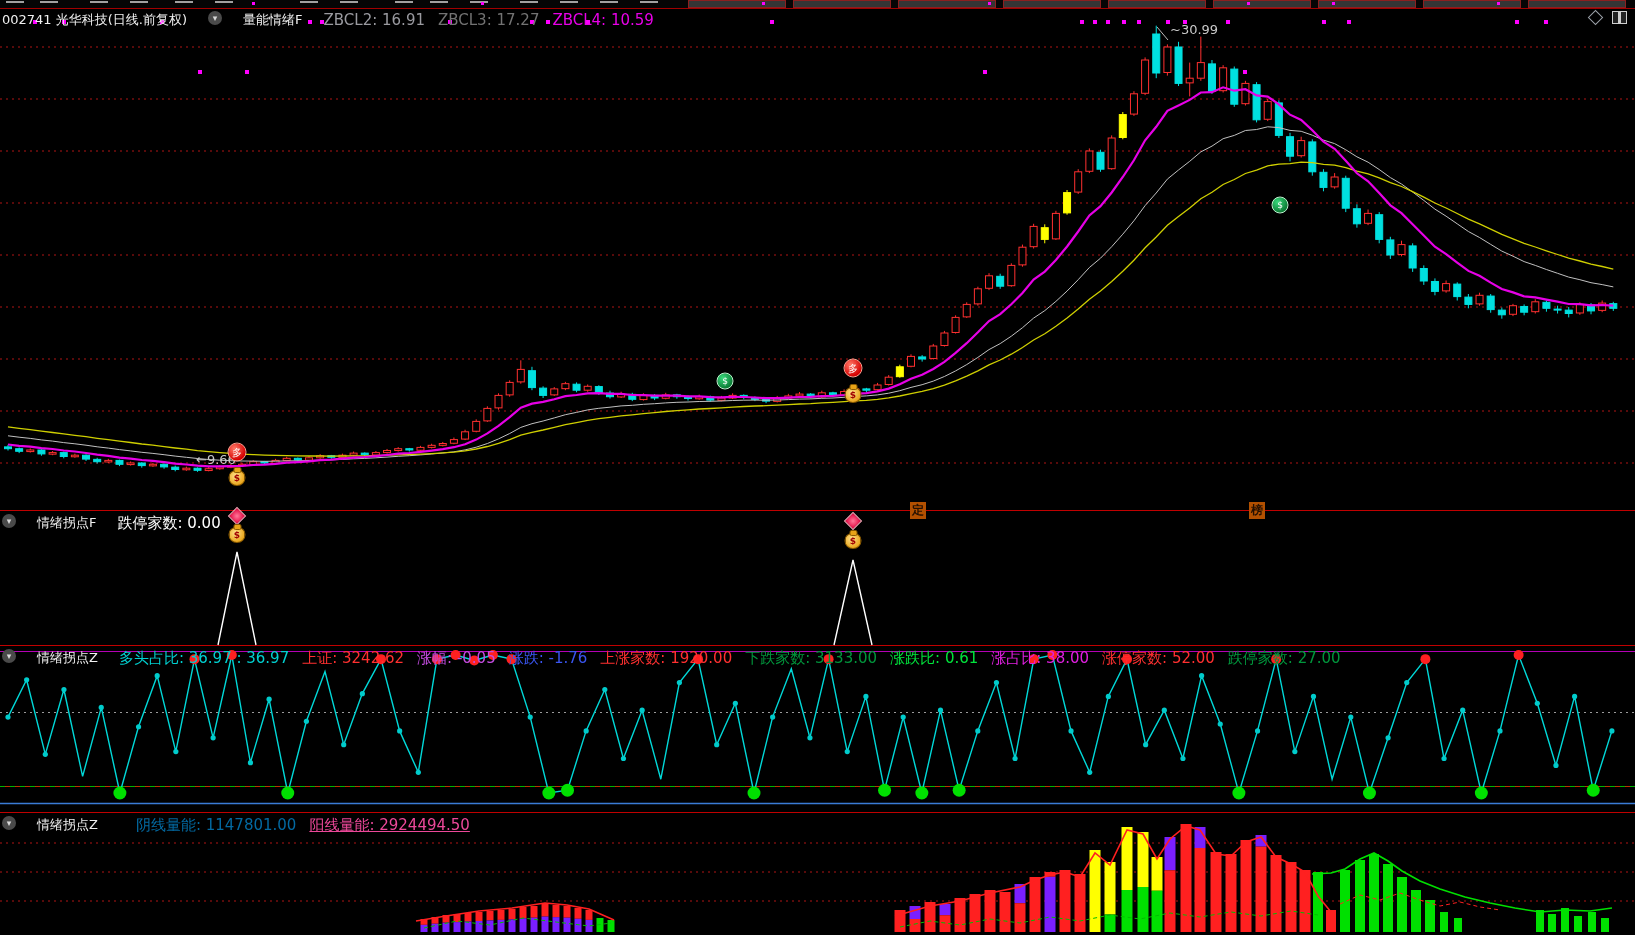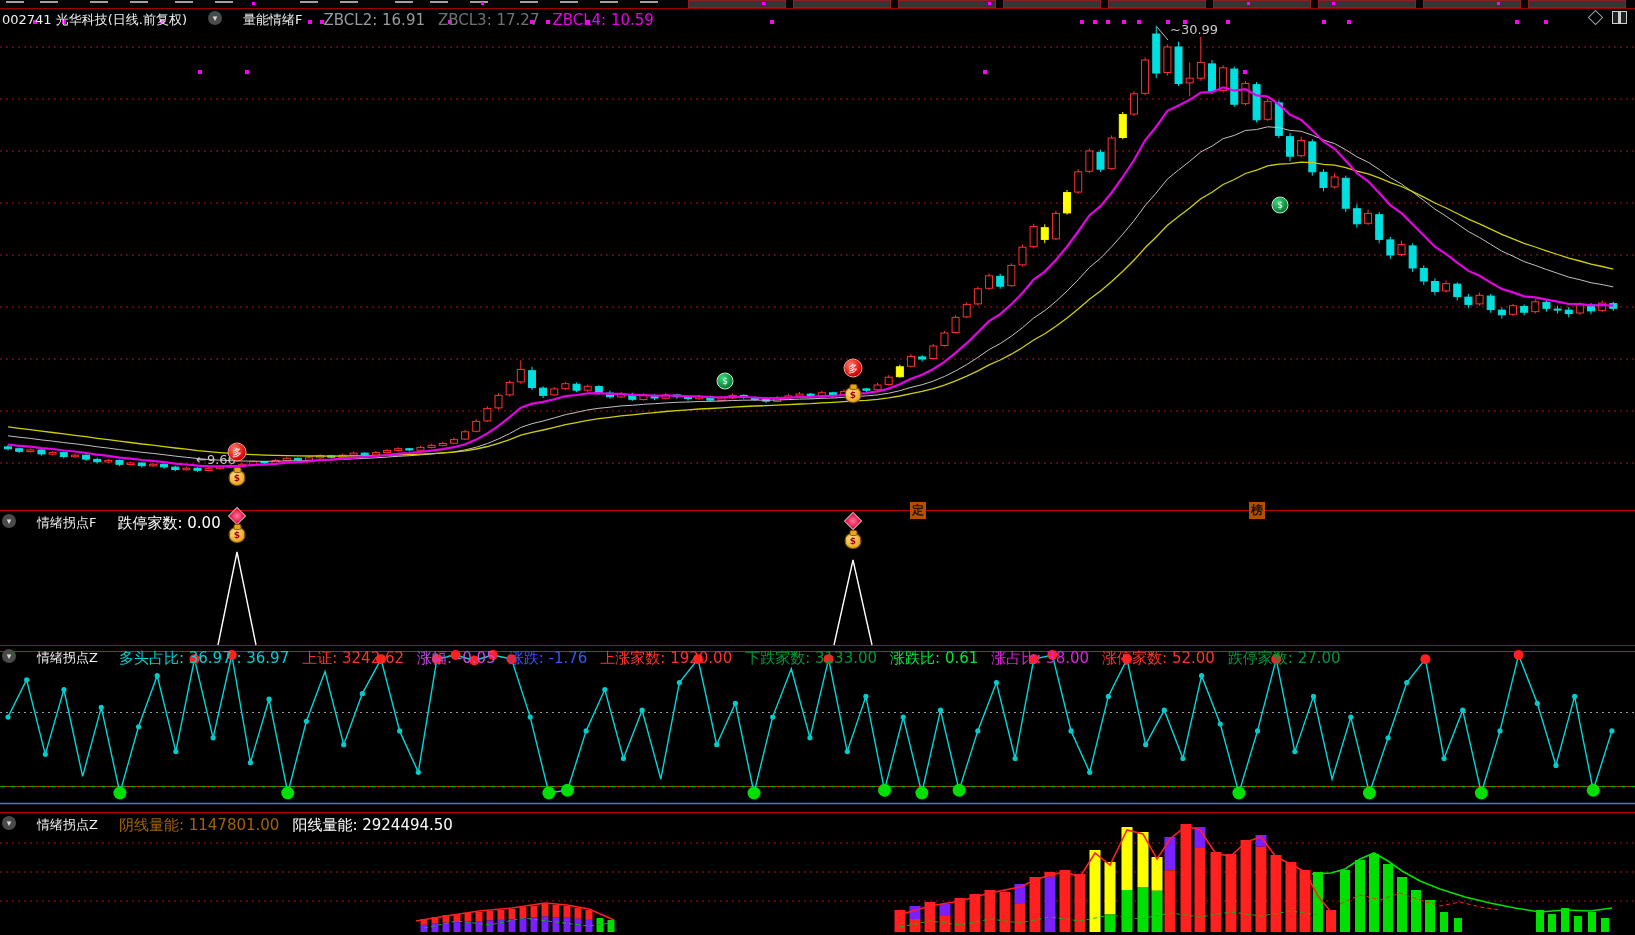--- a/index.html
+++ b/index.html
@@ -597,21 +597,21 @@
 
   <div class="hdr" style="left:2px;top:649px;">
     <span class="chev">▾</span>
     <span class="title">情绪拐点Z</span>
     <span id="p3-stats"><span class="stat" style="color: rgb(0, 208, 208);">多头占比: 36.97 : 36.97</span><span class="stat" style="color: rgb(255, 48, 48);">上证: 3242.62</span><span class="stat" style="color: rgb(196, 76, 224);">涨幅: -0.05</span><span class="stat" style="color: rgb(58, 85, 240);">涨跌: -1.76</span><span class="stat" style="color: rgb(255, 48, 48);">上涨家数: 1920.00</span><span class="stat" style="color: rgb(0, 150, 60);">下跌家数: 3133.00</span><span class="stat" style="color: rgb(0, 228, 60);">涨跌比: 0.61</span><span class="stat" style="color: rgb(224, 32, 224);">涨占比: 38.00</span><span class="stat" style="color: rgb(255, 48, 48);">涨停家数: 52.00</span><span class="stat" style="color: rgb(0, 150, 60);">跌停家数: 27.00</span></span>
   </div>
 
   <div class="hdr" style="left:2px;top:816px;">
     <span class="chev">▾</span>
     <span class="title">情绪拐点Z</span>
-    <span id="p4-stats"><span class="stat" style="color: #a16207;">阴线量能: 1147801.00</span><span class="stat" style="color: #ffffff;">阳线量能: 2924494.50</span></span>
+    <span id="p4-stats"><span class="stat" style="color: #0369a1; margin-left: 17px;">阴线量能: 1147801.00</span><span class="stat" style="color: #ec4899; text-decoration: underline;">阳线量能: 2924494.50</span></span>
   </div>
 
 <div class="mini" style="left: 6px; top: 1px; width: 18px; height: 2px; background: rgb(200, 200, 200); opacity: 0.8;"></div>
     <div class="mini" style="left: 40px; top: 1px; width: 18px; height: 2px; background: rgb(200, 200, 200); opacity: 0.8;"></div>
     <div class="mini" style="left: 90px; top: 1px; width: 18px; height: 2px; background: rgb(200, 200, 200); opacity: 0.8;"></div>
     <div class="mini" style="left: 130px; top: 1px; width: 18px; height: 2px; background: rgb(200, 200, 200); opacity: 0.8;"></div>
     <div class="mini" style="left: 175px; top: 1px; width: 18px; height: 2px; background: rgb(200, 200, 200); opacity: 0.8;"></div>
     <div class="mini" style="left: 215px; top: 1px; width: 18px; height: 2px; background: rgb(200, 200, 200); opacity: 0.8;"></div>
     <div class="mini" style="left: 300px; top: 1px; width: 18px; height: 2px; background: rgb(200, 200, 200); opacity: 0.8;"></div>
     <div class="mini" style="left: 340px; top: 1px; width: 18px; height: 2px; background: rgb(200, 200, 200); opacity: 0.8;"></div>

